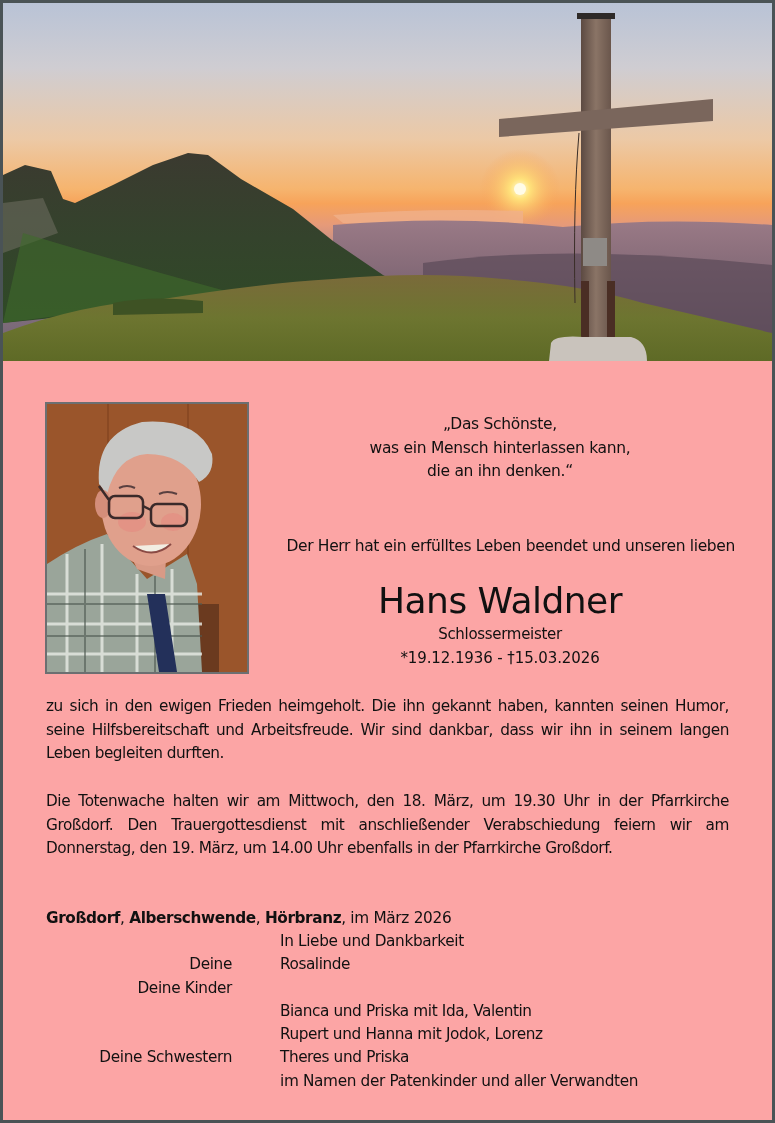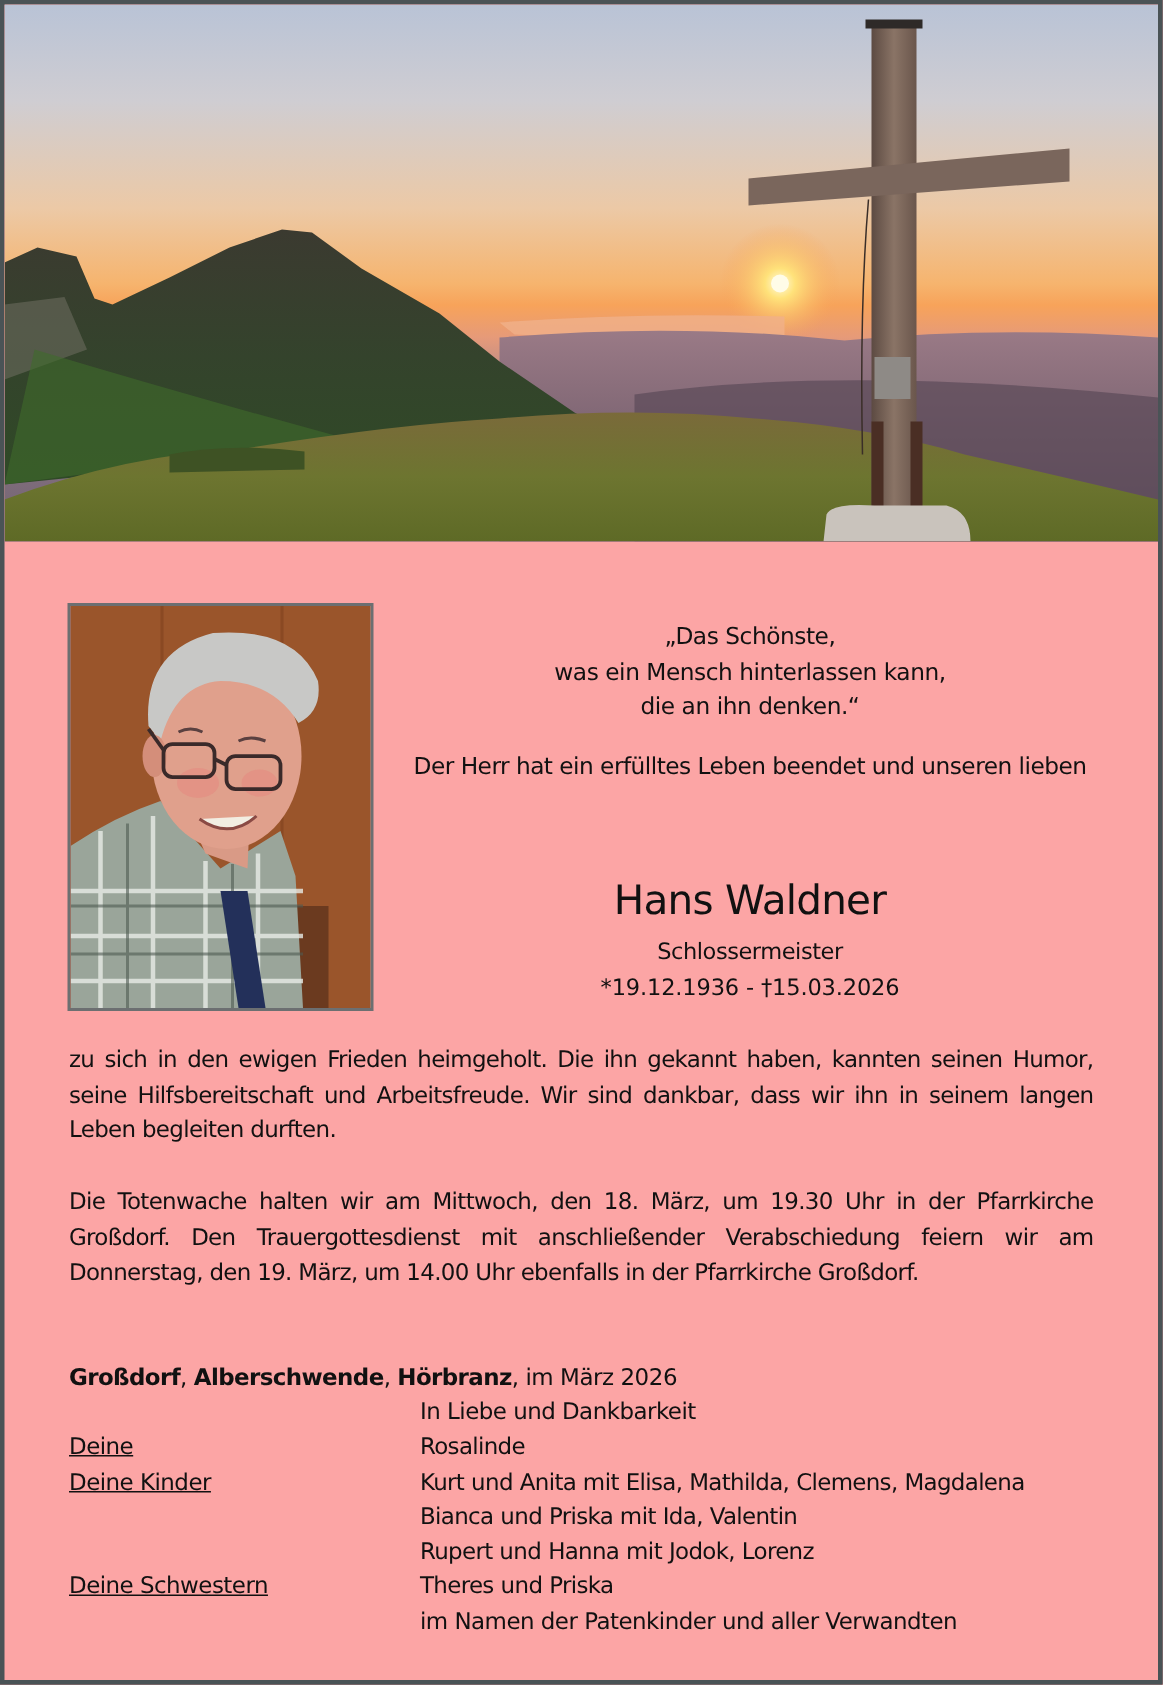--- a/index.html
+++ b/index.html
@@ -20,35 +20,35 @@
     position: absolute; left: 42px; top: 399px; width: 204px; height: 272px;
     border: 2px solid #6c6f71; overflow: hidden;
     background: linear-gradient(90deg, #8c4a26 0%, #a35a2e 35%, #94502a 60%, #a8602f 100%);
   }
   .portrait svg { position: absolute; left: 0; top: 0; }
   
   .center-col {
     position: absolute; left: 262px; width: 470px; text-align: center;
   }
   .quote { top: 410px; font-size: 15.5px; line-height: 23.5px; letter-spacing: -0.3px; }
-  .intro { top: 497px; font-size: 15.5px; line-height: 22px; letter-spacing: -0.35px; }
-  .name { top: 578px; font-size: 27px; line-height: 40px; letter-spacing: -0.5px; font-weight: normal; }
+  .intro { top: 532px; font-size: 15.5px; line-height: 22px; letter-spacing: -0.35px; text-align: right; }
+  .name { top: 578px; font-size: 36px; line-height: 40px; letter-spacing: -0.5px; font-weight: normal; }
   .profession { top: 620px; font-size: 15px; line-height: 22px; letter-spacing: -0.3px; }
   .dates { top: 644px; font-size: 15px; line-height: 22px; letter-spacing: -0.1px; text-align: center; }
   .para {
     position: absolute; left: 43px; width: 683px; font-size: 15.3px; line-height: 23.5px;
     text-align: justify; letter-spacing: -0.45px;
   }
   .p1 { top: 692px; }
   .p2 { top: 787px; }
   .place { position: absolute; left: 43px; top: 880px; font-size: 15.3px; line-height: 22px; letter-spacing: -0.3px; margin-top: 24px; }
   .place b { font-weight: bold; letter-spacing: -0.4px; }
   .mourners { position: absolute; left: 43px; top: 927px; width: 700px; font-size: 15.3px; letter-spacing: -0.35px; }
   .m-row { display: flex; height: 23.3px; line-height: 23.3px; gap: 48px; }
-  .m-label { width: 186px; flex: none; text-decoration: underline; }
+  .m-label { width: 186px; text-align: right; flex: none; }
   .m-value { flex: none; white-space: nowrap; }
   .m-value b { font-weight: normal; letter-spacing: -0.45px; }
 </style>
 </head>
 <body>
 
 <div class="page">
 
   <div class="hero">
     <svg width="769" height="358" viewBox="0 0 769 358">
@@ -180,21 +180,20 @@
     <div class="m-row">
       <div class="m-label"></div>
       <div class="m-value">In Liebe und Dankbarkeit</div>
     </div>
     <div class="m-row">
       <div class="m-label">Deine</div>
       <div class="m-value"><b>Rosalinde</b></div>
     </div>
     <div class="m-row">
       <div class="m-label">Deine Kinder</div>
-      <div class="m-value rich"><b>Kurt</b><span> und </span><b>Anita</b><span> mit </span><b>Elisa</b><span>, </span><b>Mathilda</b><span>, </span><b>Clemens</b><span>, </span><b>Magdalena</b></div>
     </div>
     <div class="m-row">
       <div class="m-label"></div>
       <div class="m-value rich"><b>Bianca</b><span> und </span><b>Priska</b><span> mit </span><b>Ida</b><span>, </span><b>Valentin</b></div>
     </div>
     <div class="m-row">
       <div class="m-label"></div>
       <div class="m-value rich"><b>Rupert</b><span> und </span><b>Hanna</b><span> mit </span><b>Jodok</b><span>, </span><b>Lorenz</b></div>
     </div>
     <div class="m-row">

